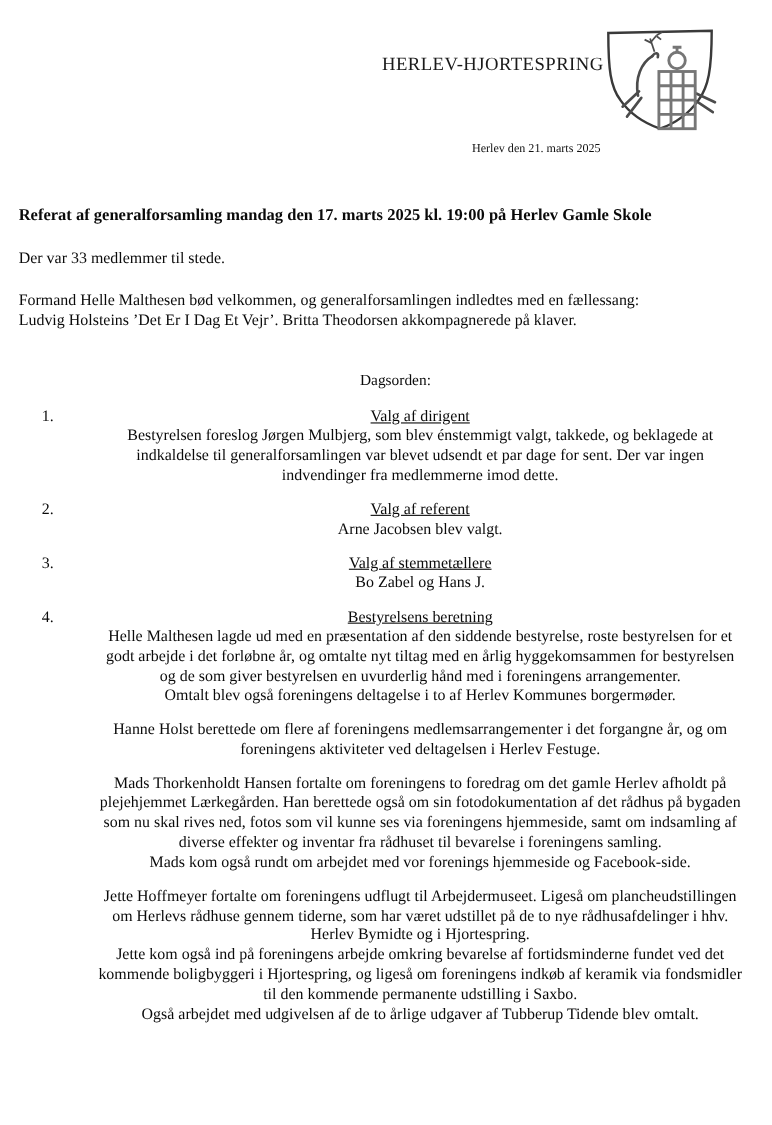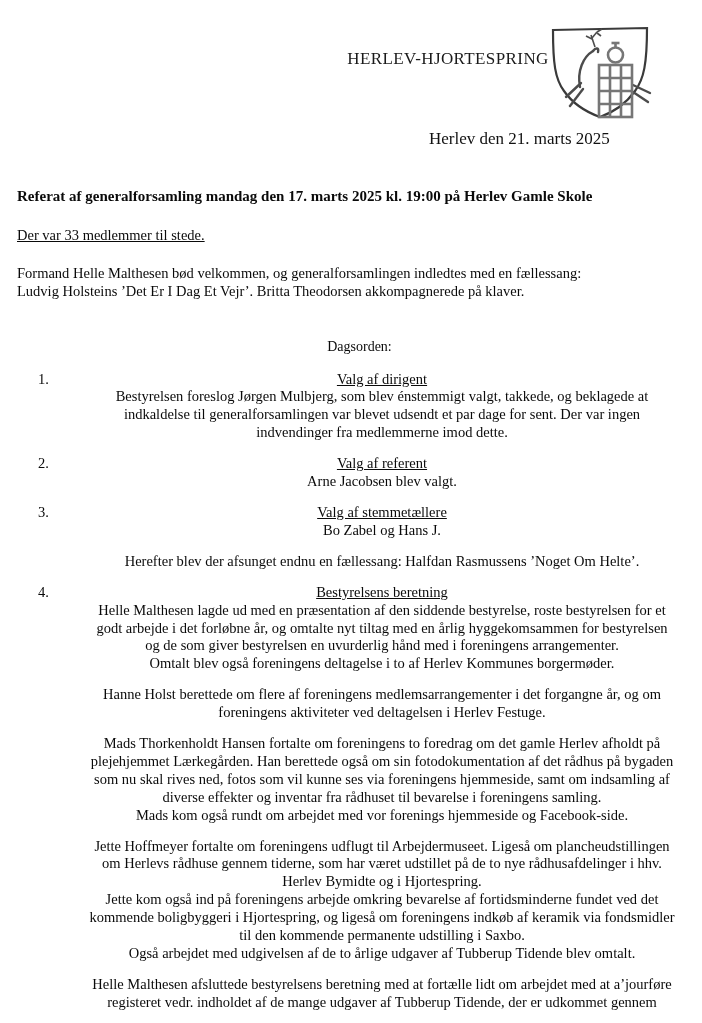--- a/index.html
+++ b/index.html
@@ -8,29 +8,29 @@
     font-family:"Liberation Serif", serif;
   }
   .page{position:relative;width:702px;height:1023px;overflow:hidden;background:#ffffff;}
 
   
   .org-name{
     position:absolute;left:333px;top:46px;width:230px;text-align:center;
     font-size:17px;line-height:25px;letter-spacing:0.4px;color:#1a1a1a;
   }
   .logo{position:absolute;left:547px;top:25px;width:106px;height:95px;}
-  .date-line{position:absolute;left:429px;top:129px;font-size:17px;color:#111;}
+  .date-line{position:absolute;left:429px;top:129px;font-size:11px;color:#111;}
 
   
   .content-area{
     position:absolute;left:17px;top:188px;width:685px;
     font-size:14.5px;line-height:17.9px;color:#0a0a0a;
   }
   .doc-title{font-weight:bold;font-size:15px;margin:0 0 21px 0;}
-  .attendance{margin:0 0 20px 0;text-decoration:underline;}
+  .attendance{margin:0 0 20px 0;}
   .welcome{margin:0 0 37px 0;white-space:pre-line;}
   .agenda-heading{font-weight:normal;font-size:14px;margin:0 0 15px 0;text-align:center;}
 
   ol.agenda{list-style:none;margin:0;padding:0 0 0 21px;}
   li.agenda-item{display:flex;margin:0;}
   .num{width:24px;flex:none;}
   .item-content{flex:1;min-width:0;}
   .item-content p{margin:0 0 13px 0;white-space:pre-line;text-align:center;}
   p.item-title{margin:0;}
   p.item-title span{text-decoration:underline;}
@@ -104,21 +104,20 @@
           <div class="item-content">
             <p class="item-title"><span>Valg af referent</span></p>
             <p>Arne Jacobsen blev valgt.</p>
           </div>
         </li>
         <li class="agenda-item">
           <span class="num">3.</span>
           <div class="item-content">
             <p class="item-title"><span>Valg af stemmetællere</span></p>
             <p>Bo Zabel og Hans J.</p>
-            <p>Herefter blev der afsunget endnu en fællessang: Halfdan Rasmussens ’Noget Om Helte’.</p>
           </div>
         </li>
         <li class="agenda-item">
           <span class="num">4.</span>
           <div class="item-content">
             <p class="item-title"><span>Bestyrelsens beretning</span></p>
             <p>Helle Malthesen lagde ud med en præsentation af den siddende bestyrelse, roste bestyrelsen for et
 godt arbejde i det forløbne år, og omtalte nyt tiltag med en årlig hyggekomsammen for bestyrelsen
 og de som giver bestyrelsen en uvurderlig hånd med i foreningens arrangementer.
 Omtalt blev også foreningens deltagelse i to af Herlev Kommunes borgermøder.</p>
@@ -129,20 +128,18 @@
 som nu skal rives ned, fotos som vil kunne ses via foreningens hjemmeside, samt om indsamling af
 diverse effekter og inventar fra rådhuset til bevarelse i foreningens samling.
 Mads kom også rundt om arbejdet med vor forenings hjemmeside og Facebook-side.</p>
             <p>Jette Hoffmeyer fortalte om foreningens udflugt til Arbejdermuseet. Ligeså om plancheudstillingen
 om Herlevs rådhuse gennem tiderne, som har været udstillet på de to nye rådhusafdelinger i hhv.
 Herlev Bymidte og i Hjortespring.
 Jette kom også ind på foreningens arbejde omkring bevarelse af fortidsminderne fundet ved det
 kommende boligbyggeri i Hjortespring, og ligeså om foreningens indkøb af keramik via fondsmidler
 til den kommende permanente udstilling i Saxbo.
 Også arbejdet med udgivelsen af de to årlige udgaver af Tubberup Tidende blev omtalt.</p>
-            <p>Helle Malthesen afsluttede bestyrelsens beretning med at fortælle lidt om arbejdet med at a’jourføre
-registeret vedr. indholdet af de mange udgaver af Tubberup Tidende, der er udkommet gennem</p>
           </div>
         </li>
       </ol>
   </div>
 
 </div>
 
 </body></html>

